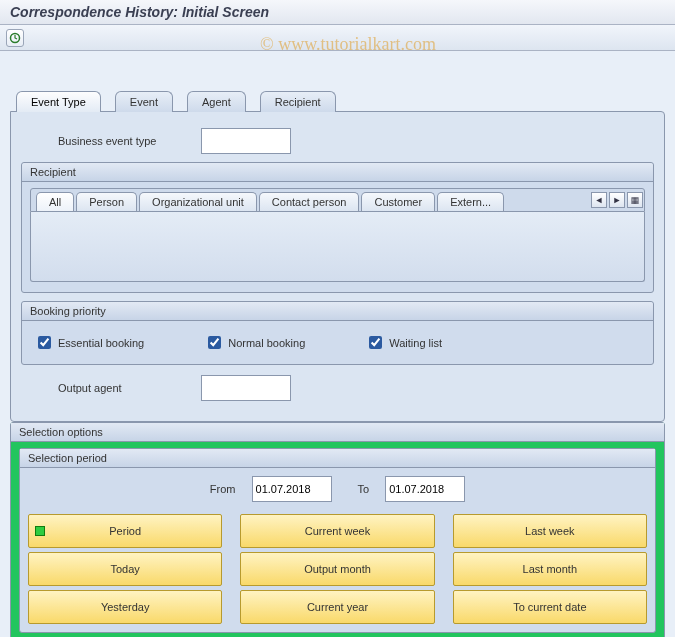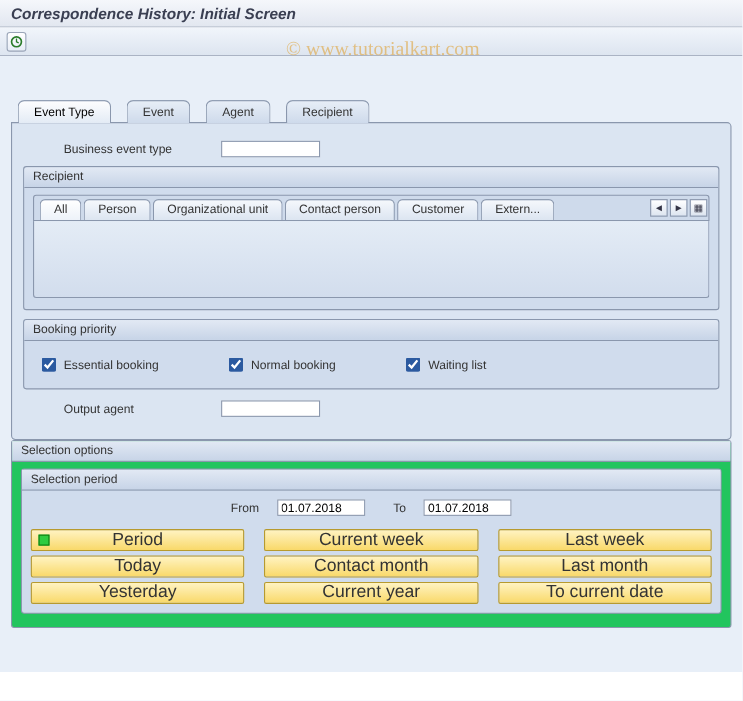--- a/index.html
+++ b/index.html
@@ -74,21 +74,21 @@
   }
   .row {
     display: flex;
     align-items: center;
     gap: 8px;
     margin: 6px 0;
     padding-left: 37px;
   }
   .label { color: #333; }
   input[type=text].field {
-    height: 15px;
+    height: 26px;
     border: 1px solid #8a97ad;
     background: #fff;
     font-size: 11px;
     padding: 0 3px;
   }
   .groupbox {
     border: 1px solid #8a97ad;
     background: #d0dced;
     border-radius: 3px;
     margin-top: 8px;
@@ -186,25 +186,25 @@
   }
   .btn-grid {
     display: grid;
     grid-template-columns: repeat(3, 1fr);
     gap: 4px 18px;
   }
   .ybtn {
     background: linear-gradient(#fff3c2,#f9d96a);
     border: 1px solid #b79a2e;
     border-radius: 2px;
-    height: 20px;
+    height: 34px;
     display: flex;
     align-items: center;
     justify-content: center;
-    font-size: 16px;
+    font-size: 11px;
     color: #333;
     cursor: pointer;
     padding: 0 6px;
     position: relative;
   }
   .ybtn .ind {
     position: absolute;
     left: 6px;
     width: 10px; height: 10px;
     background: #2ecc40;
@@ -319,21 +319,21 @@
               <div class="ybtn">
                   <span>Current week</span>
                 </div>
               <div class="ybtn">
                   <span>Last week</span>
                 </div>
               <div class="ybtn">
                   <span>Today</span>
                 </div>
               <div class="ybtn">
-                  <span>Contact month</span>
+                  <span>Output month</span>
                 </div>
               <div class="ybtn">
                   <span>Last month</span>
                 </div>
               <div class="ybtn">
                   <span>Yesterday</span>
                 </div>
               <div class="ybtn">
                   <span>Current year</span>
                 </div>

